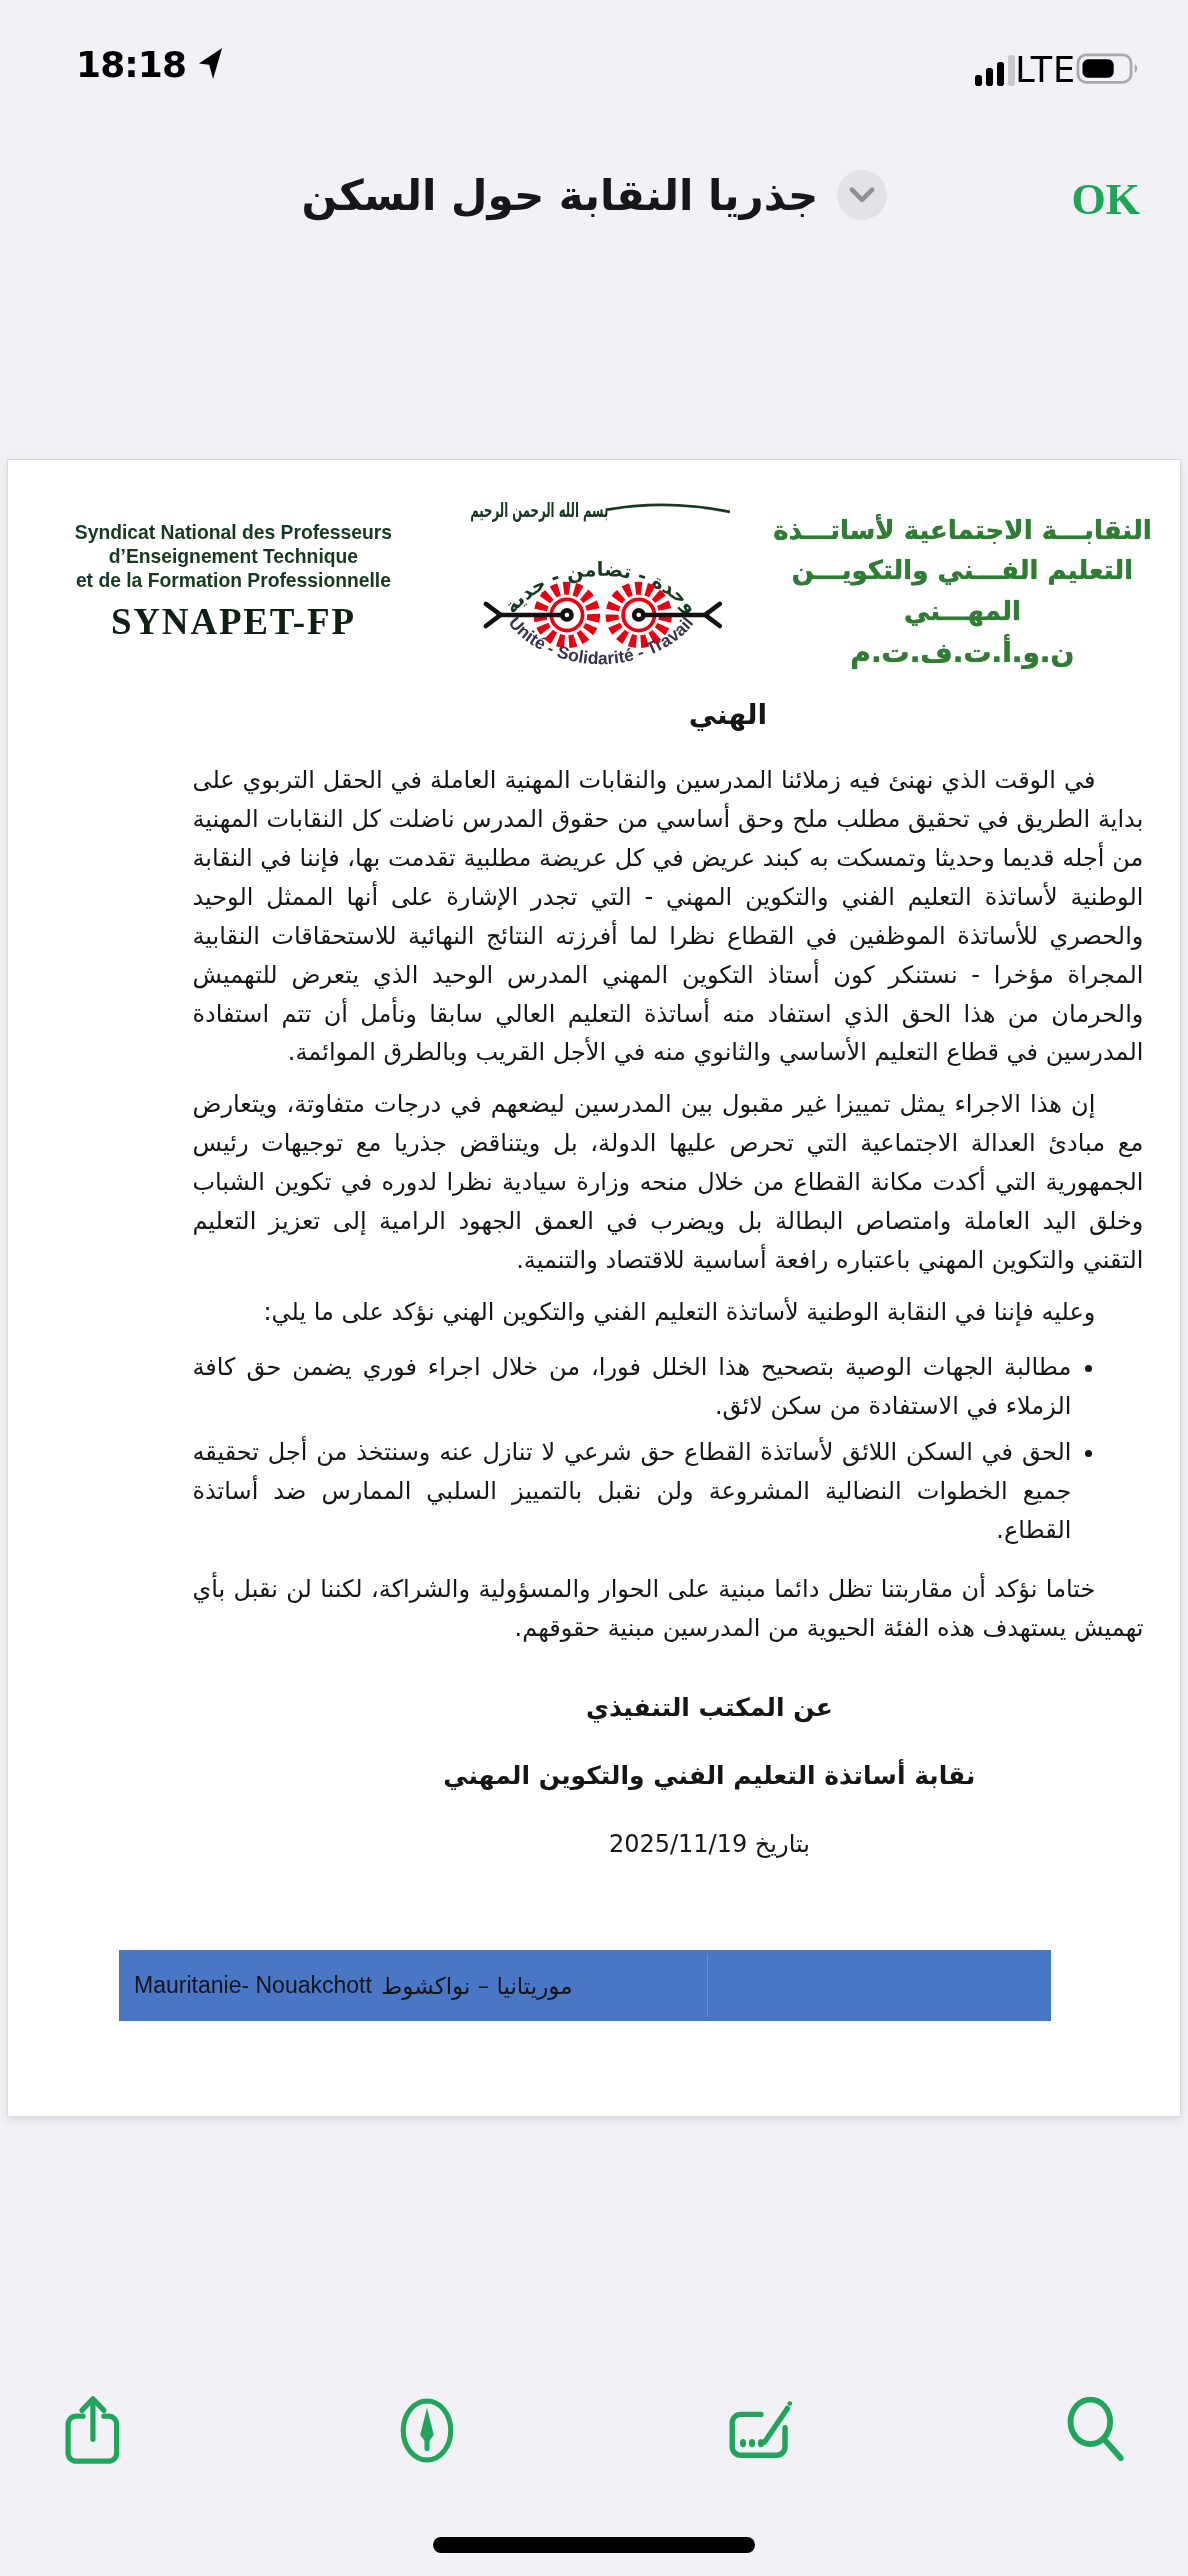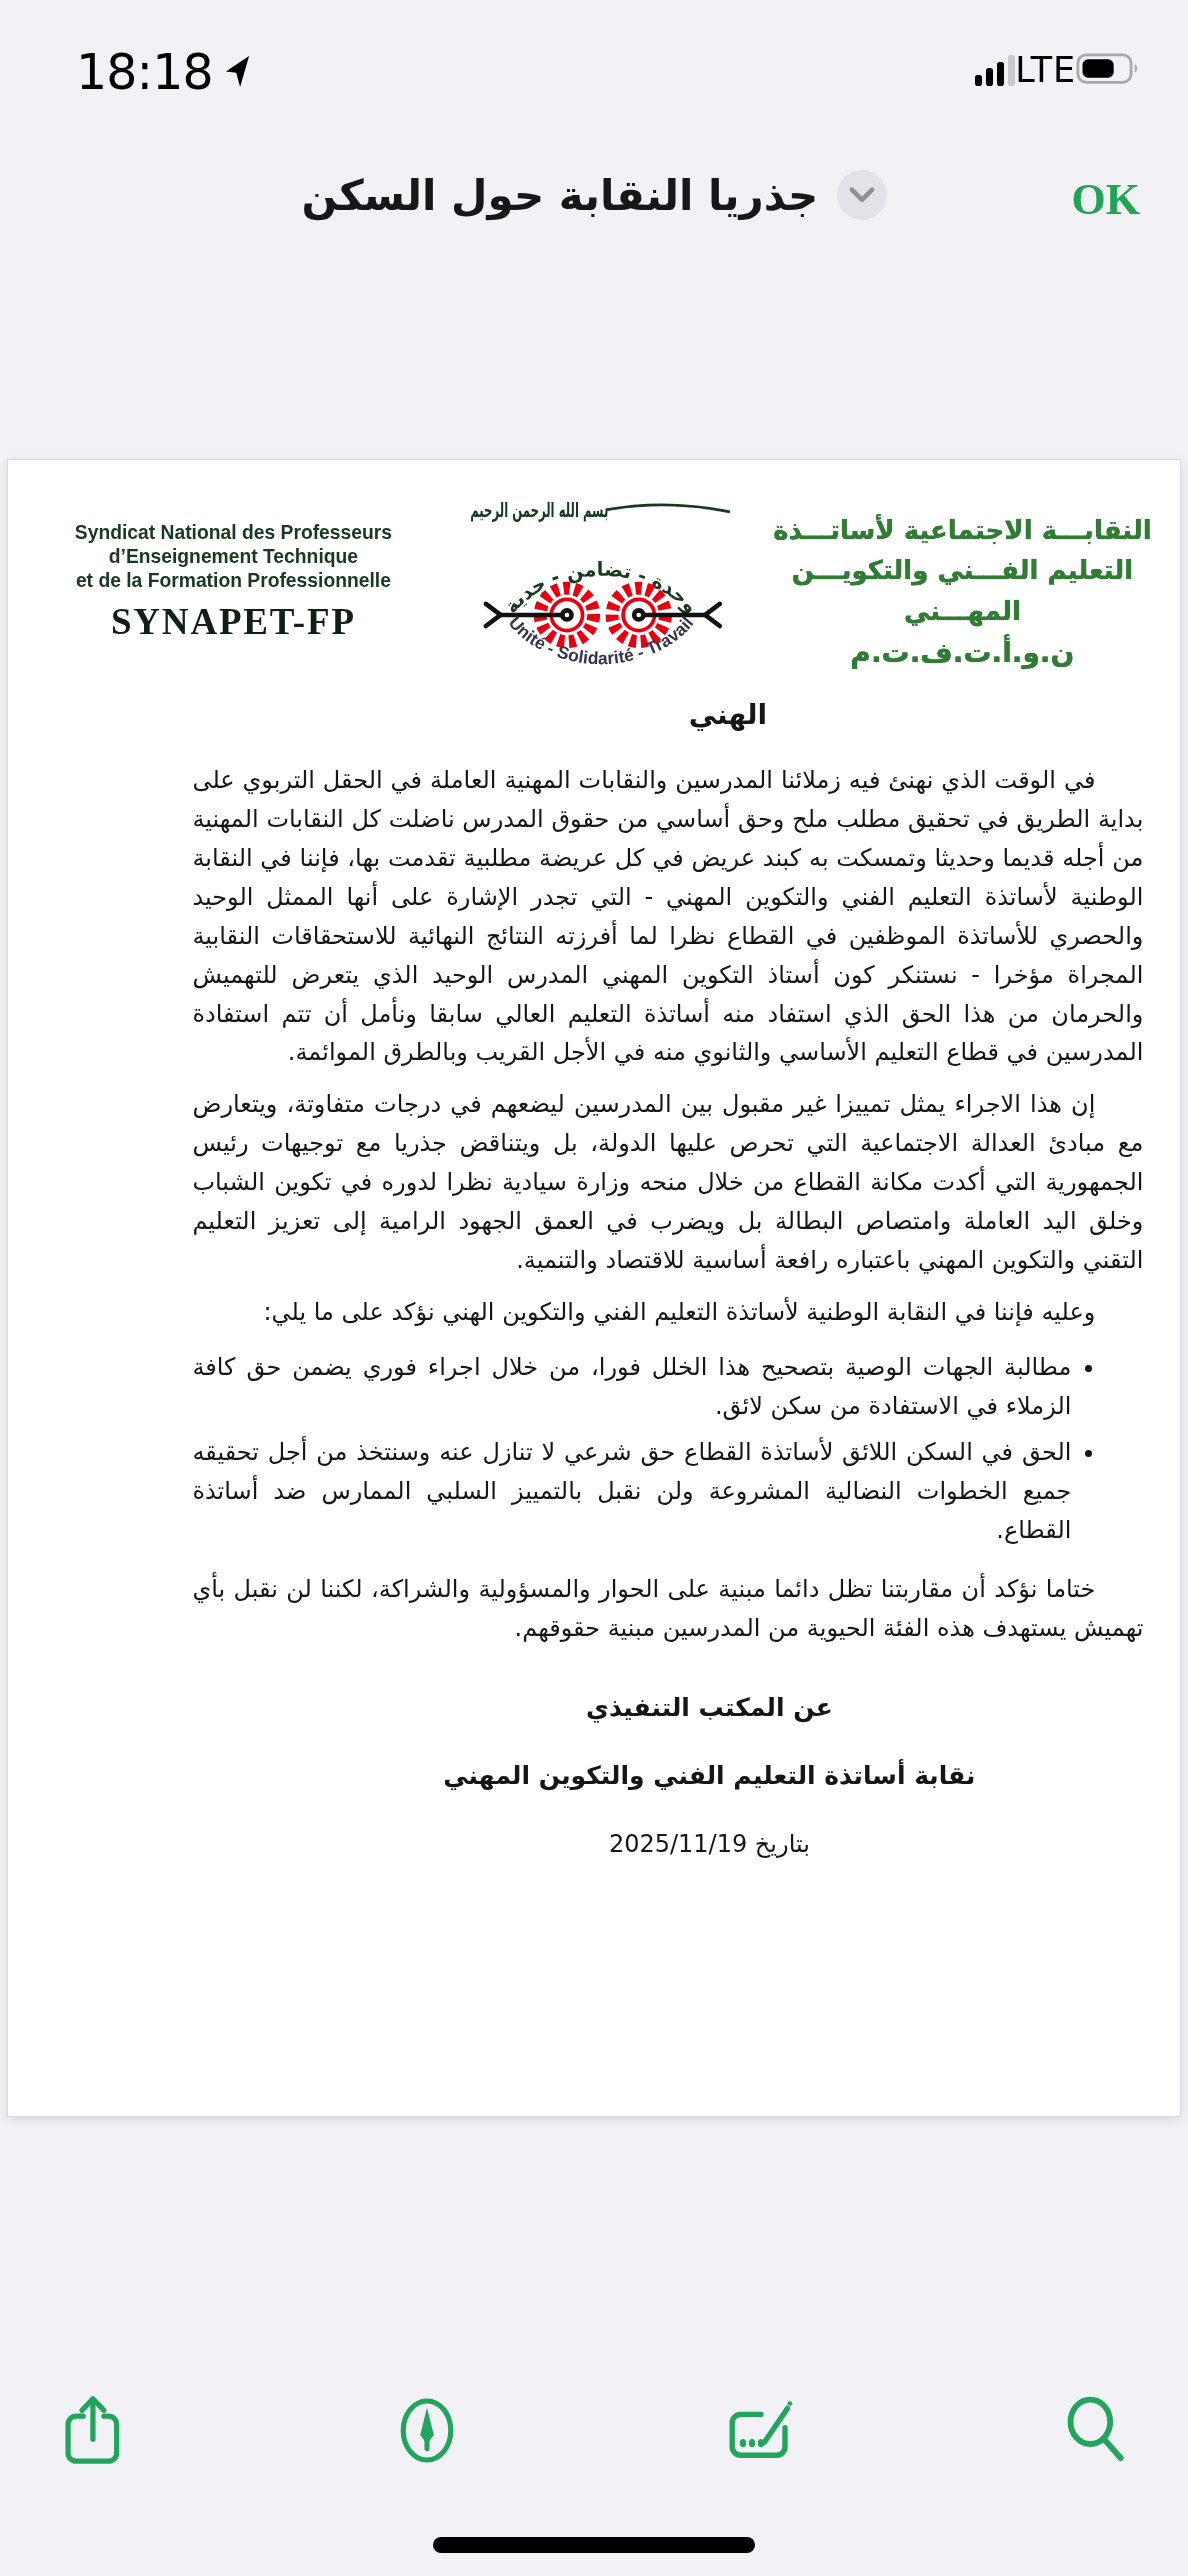--- a/index.html
+++ b/index.html
@@ -9,21 +9,21 @@
     background:#f1f1f6;
     position:relative;
     overflow:hidden;
   }
   
   .statusbar {
     position:absolute; top:0; left:0; width:1188px; height:129px;
     background:#f1f1f6;
   }
   .sb-left { position:absolute; left:76px; top:44px; display:flex; align-items:center; gap:9.2px; }
-  .sb-time { font-size:49px; font-weight:normal; color:#000; letter-spacing:-0.9px; }
+  .sb-time { font-size:36px; font-weight:bold; color:#000; letter-spacing:-0.9px; }
   .sb-right { position:absolute; right:44px; top:50px; display:flex; align-items:center; }
   .sig-bars { display:flex; align-items:flex-end; gap:3.7px; height:31px; }
   .sig-bars i { display:block; width:7.4px; border-radius:2.8px; background:#000; }
   .sig-bars i.b1{height:11px} .sig-bars i.b2{height:17.5px} .sig-bars i.b3{height:24px}
   .sig-bars i.b4{height:31px; background:#c8c8cd;}
   .sb-lte { font-size:35px; color:#000; font-weight:500; letter-spacing:0.9px; }
   
   .titlebar { position:absolute; top:157px; left:0; width:1188px; height:111px; }
   .title-group {
     position:absolute; left:0; right:0; top:13px;
@@ -212,20 +212,25 @@
     </ul>
     <p class="para">ختاما نؤكد أن مقاربتنا تظل دائما مبنية على الحوار والمسؤولية والشراكة، لكننا لن نقبل بأي تهميش يستهدف هذه الفئة الحيوية من المدرسين مبنية حقوقهم.</p>
 
     <div class="sig-block">
       <div class="s1">عن المكتب التنفيذي</div>
       <div class="s2">نقابة أساتذة التعليم الفني والتكوين المهني</div>
       <div class="s3">بتاريخ 2025/11/19</div>
     </div>
   </div>
 
+  <div class="banner">
+    <span>Mauritanie- Nouakchott</span>
+    <span class="ar" dir="rtl">موريتانيا – نواكشوط</span>
+    <span class="divider"></span>
+  </div>
 </div>
 
 <div class="toolbar">
   <div class="tb-icon">
     <svg width="63" height="74" viewBox="0 0 54 64" fill="none" stroke="#21a45c" stroke-width="4.5" stroke-linecap="round" stroke-linejoin="round">
       <path d="M18 20 H12 a7 7 0 0 0 -7 7 V52 a7 7 0 0 0 7 7 H40 a7 7 0 0 0 7 -7 V27 a7 7 0 0 0 -7 -7 H36"></path>
       <line x1="26.5" y1="40" x2="26.5" y2="6"></line>
       <polyline points="17,15 26.5,5 36,15"></polyline>
     </svg>
   </div>

